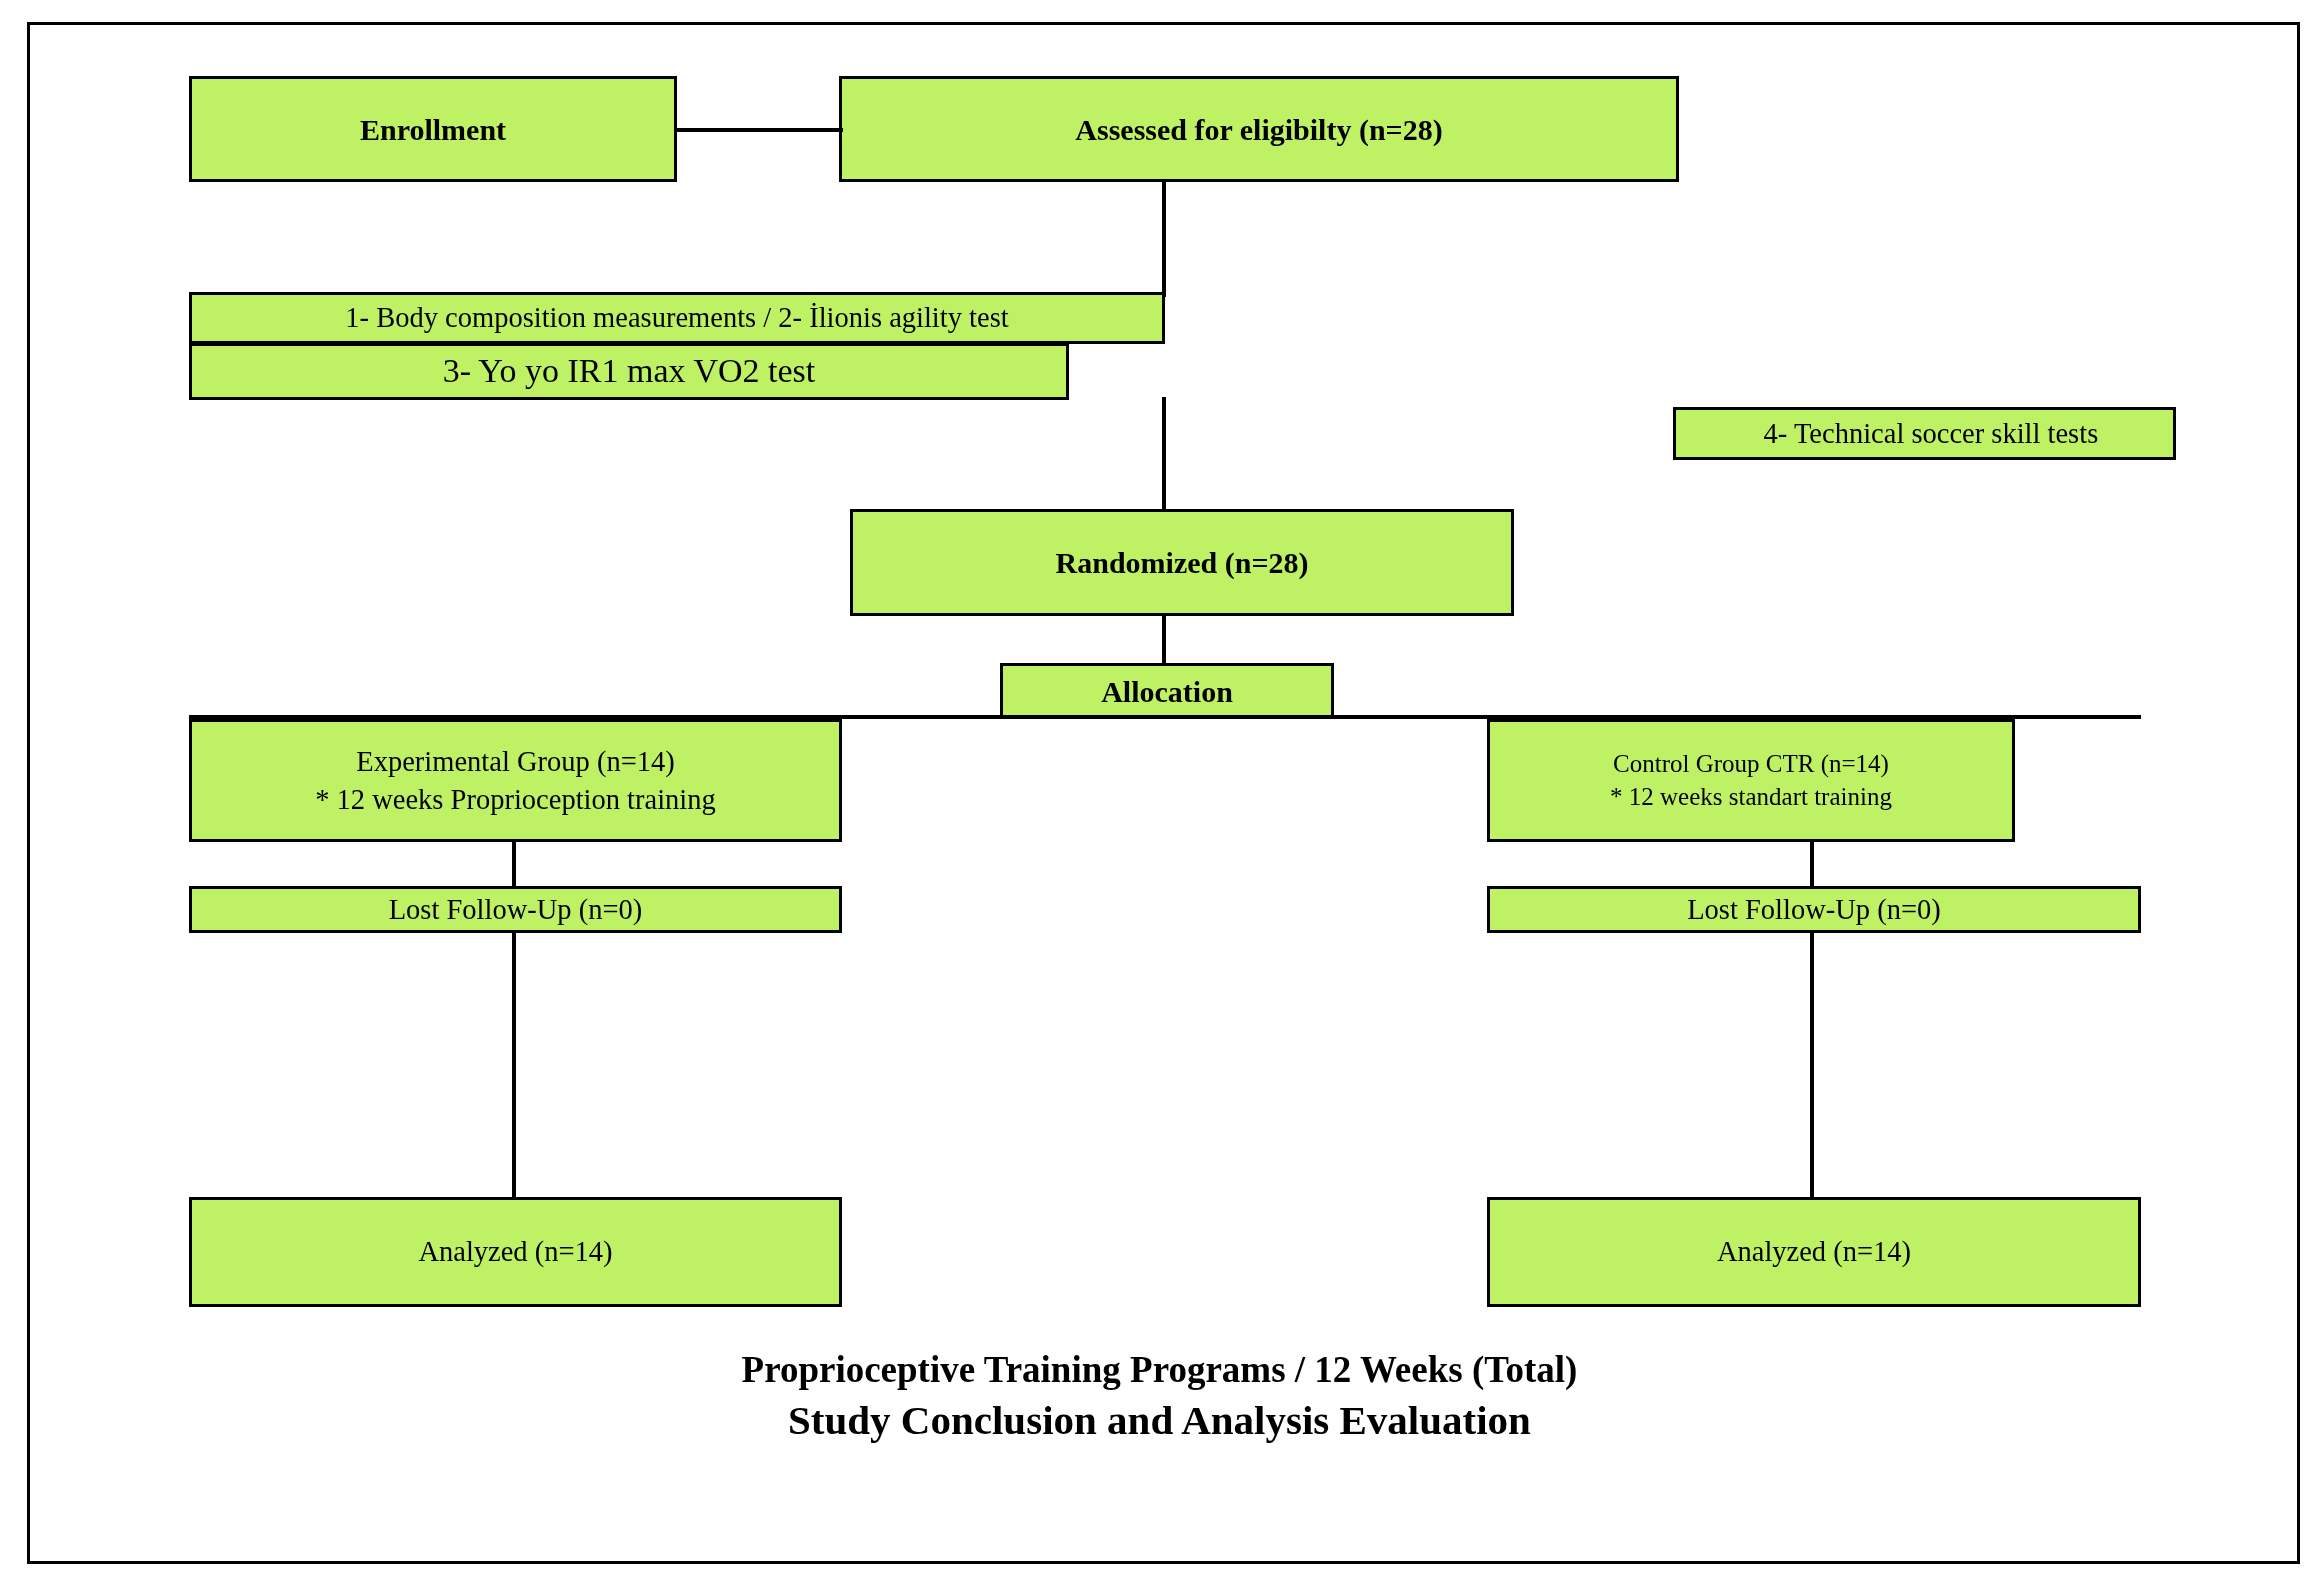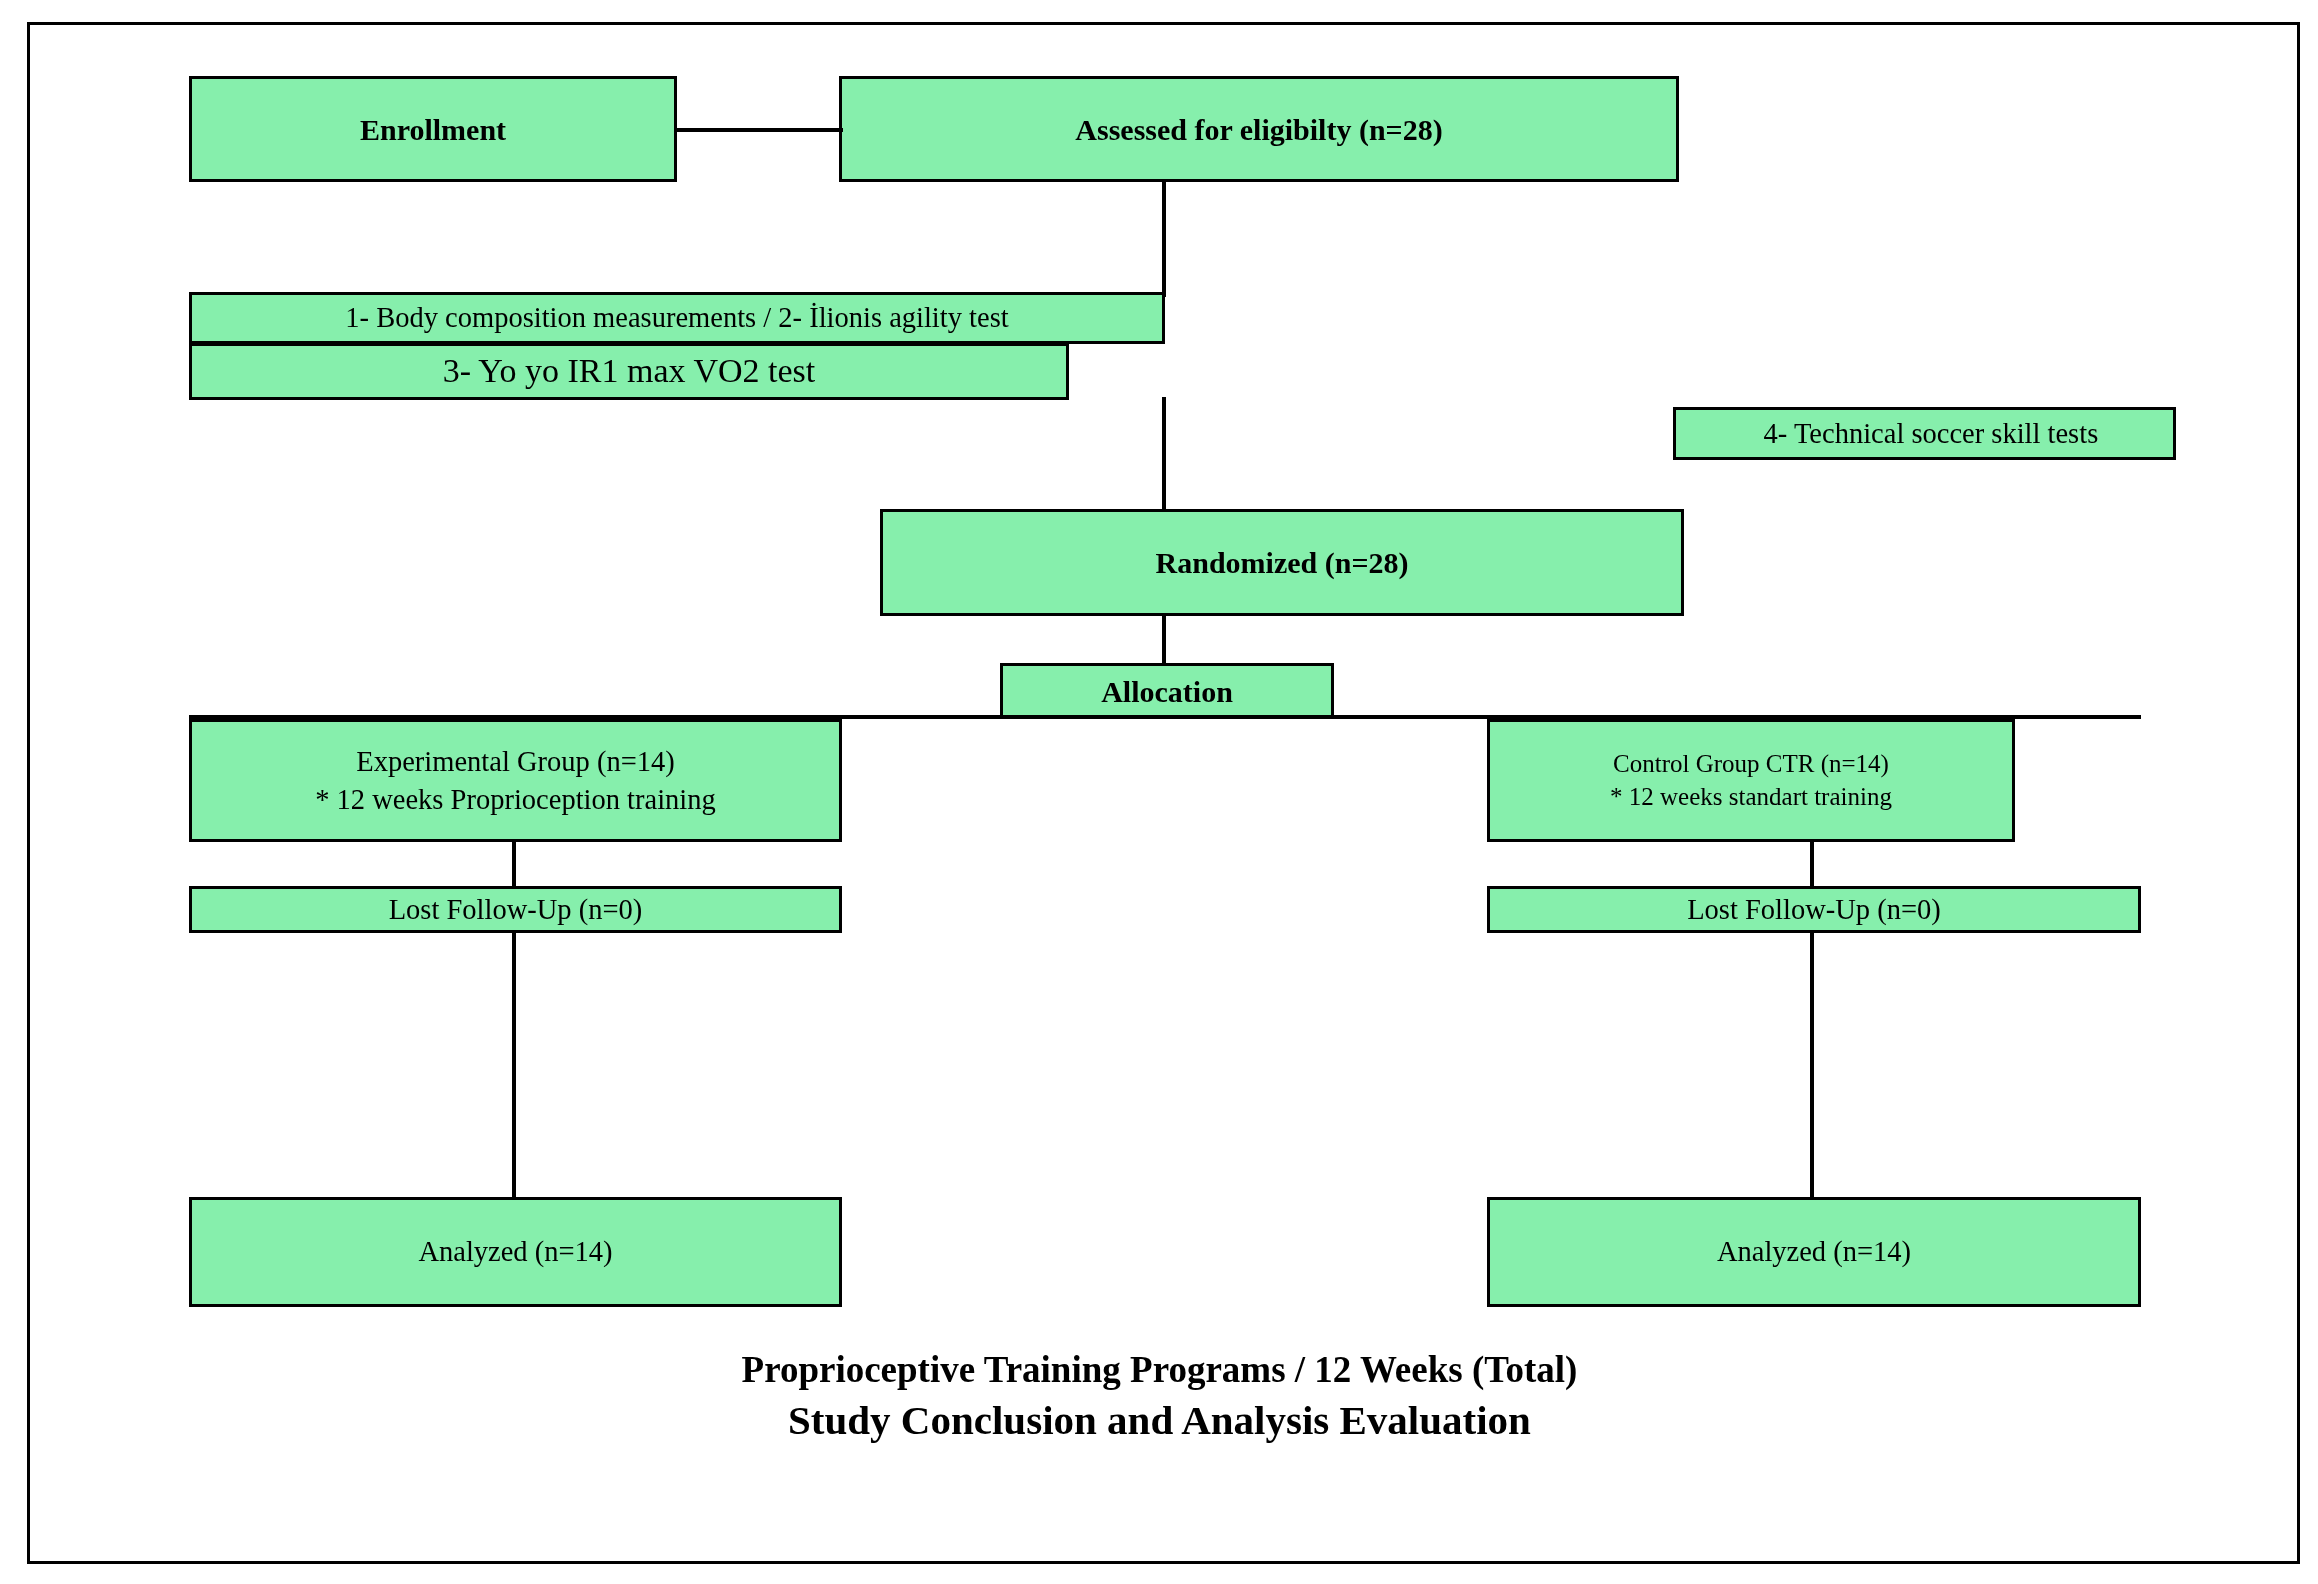--- a/index.html
+++ b/index.html
@@ -28,21 +28,21 @@
     border: 3.7px solid #000000;
     box-sizing: border-box;
     background: transparent;
   }
 
   
   .node {
     position: absolute;
     border: 3.7px solid #000000;
     box-sizing: border-box;
-    background: #86efac;
+    background: #bef264;
     display: flex;
     flex-direction: column;
     align-items: center;
     justify-content: center;
     text-align: center;
     color: #000000;
     line-height: 1.30;
     padding: 1.2px 6.2px;
   }
   .node .line { display: block; white-space: nowrap; }
@@ -67,21 +67,21 @@
   }
 
   
   #enrollment-box      { left: 189px;  top: 76px;  width: 488px;  height: 106px; font-size: 30px; }
   #assessed-box        { left: 839px; top: 76px;  width: 840px; height: 106px; font-size: 30px; }
 
   #measure-box-1       { left: 189px;  top: 292px;  width: 976px; height: 52px;  font-size: 28.5px; }
   #measure-box-2       { left: 189px;  top: 343px;  width: 880px; height: 57px;  font-size: 34px; }
   #technical-box       { left: 1673px; top: 407px;  width: 503px;  height: 53px;  font-size: 28.5px; padding-left: 19px; }
 
-  #randomized-box      { left: 880px; top: 509px;  width: 804px; height: 107px; font-size: 30px; }
+  #randomized-box      { left: 850px; top: 509px;  width: 664px; height: 107px; font-size: 30px; }
   #allocation-box      { left: 1000px; top: 663px; width: 334px;  height: 56px;  font-size: 30px; }
 
   #experimental-box    { left: 189px;  top: 719px; width: 653px; height: 123px; font-size: 28.5px; }
   #control-box         { left: 1487px; top: 719px; width: 528px; height: 123px; font-size: 25px; }
 
   #lost-left-box       { left: 189px;  top: 886px; width: 653px; height: 47px;  font-size: 28.5px; }
   #lost-right-box      { left: 1487px; top: 886px; width: 654px; height: 47px;  font-size: 28.5px; }
 
   #analyzed-left-box   { left: 189px;  top: 1197px; width: 653px; height: 110px; font-size: 28.5px; }
   #analyzed-right-box  { left: 1487px; top: 1197px; width: 654px; height: 110px; font-size: 28.5px; }

